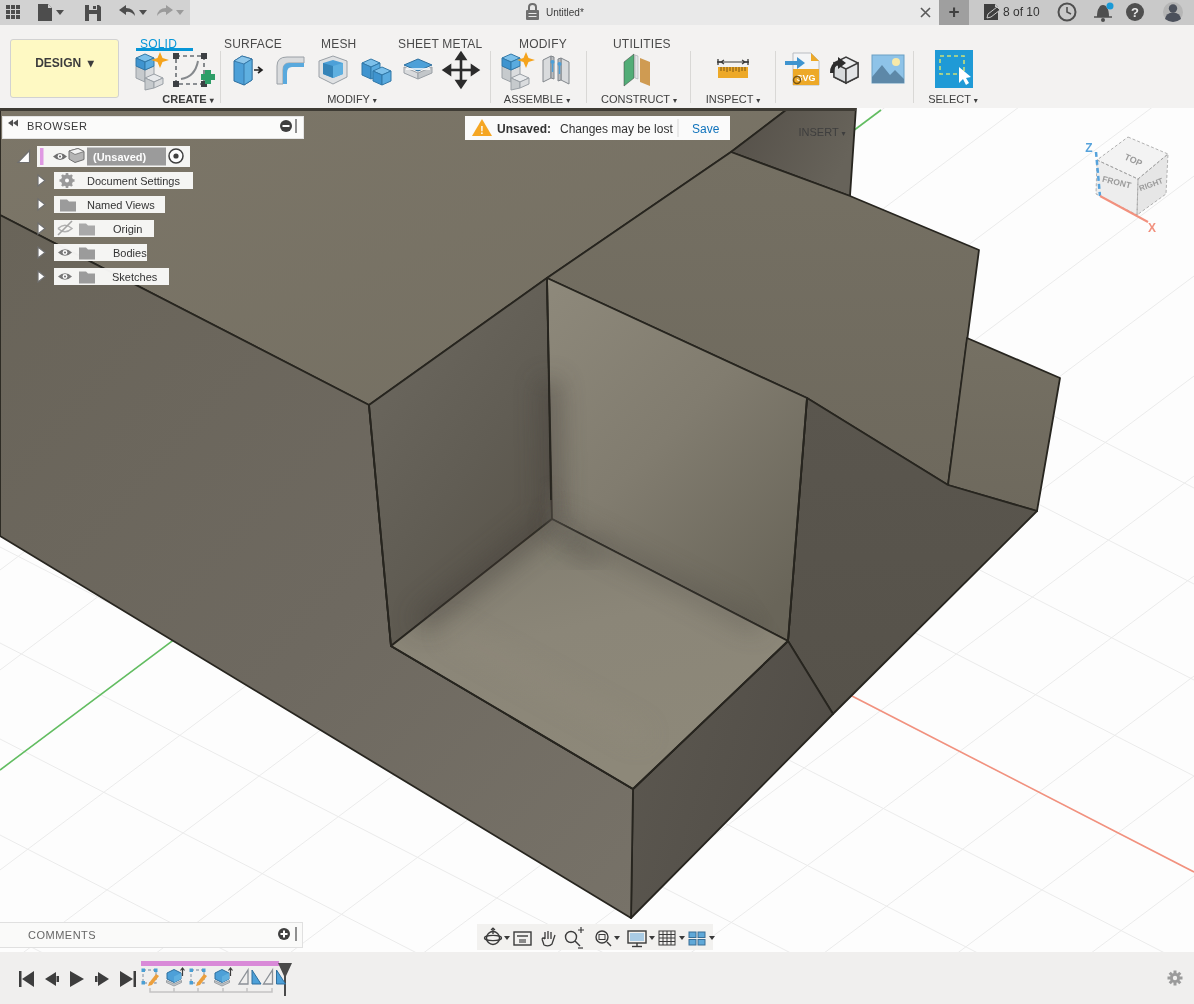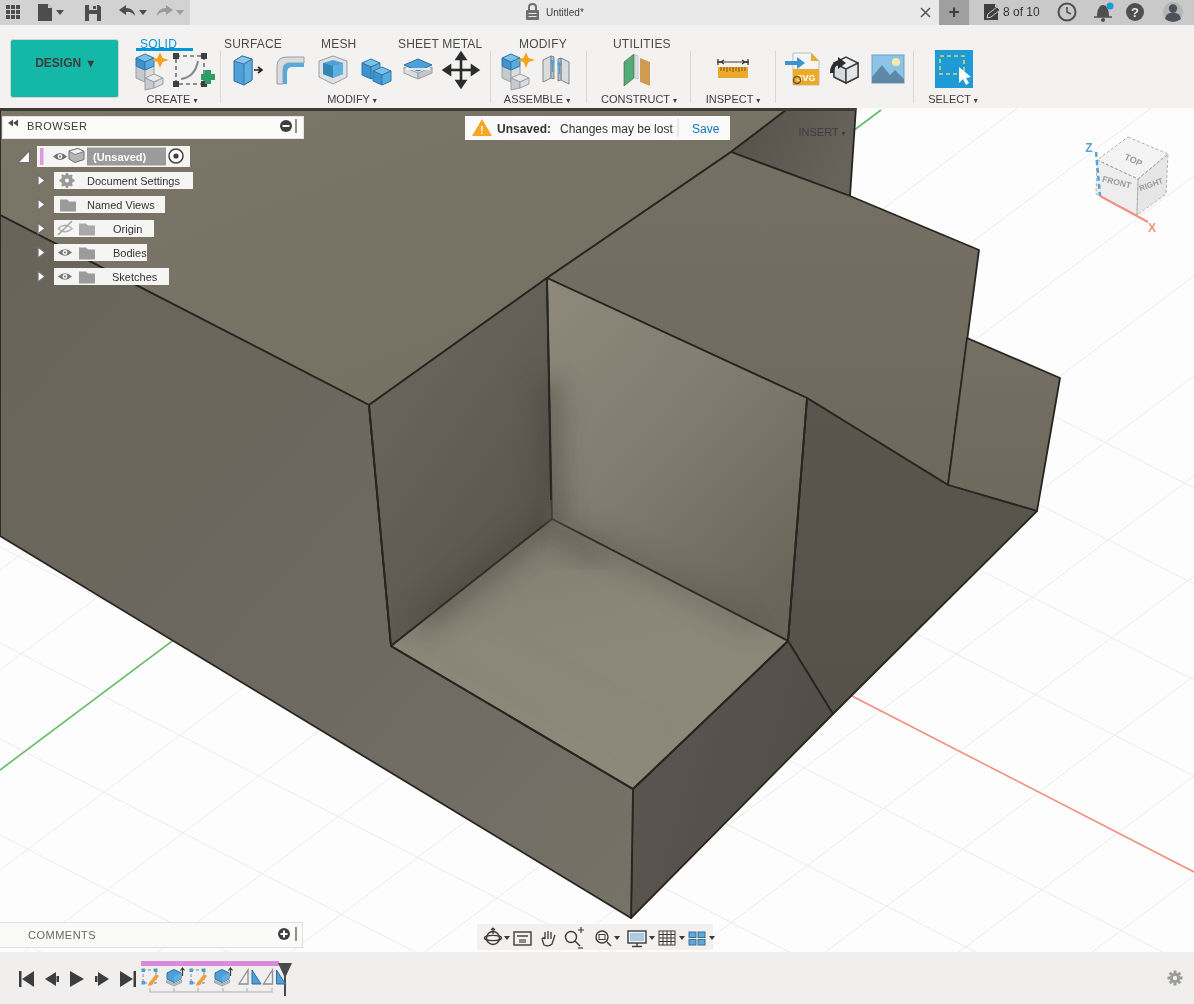--- a/index.html
+++ b/index.html
@@ -10,21 +10,21 @@
   #titlebar{left:0;top:0;width:1194px;height:25px;background:#e9e9e9;}
   #tb-left{left:0;top:0;width:190px;height:25px;background:#d2d2d2;}
   #tb-right{left:939px;top:0;width:255px;height:25px;background:#c9c9c9;}
   #tb-plus{left:939px;top:0;width:30px;height:25px;background:#9f9f9f;color:#404040;
            font-size:19px;line-height:24px;text-align:center;font-weight:bold;}
   #doctitle{left:546px;top:3px;height:20px;color:#3c3c3c;font-size:10px;line-height:20px;}
   
   #toolbar{left:0;top:25px;width:1194px;height:83px;background:#f3f2f1;}
   .tab{position:absolute;top:37px;font-size:12px;color:#4a4a4a;letter-spacing:.2px;}
   .tabline{position:absolute;left:136px;top:48px;width:57px;height:3px;background:#0696d7;}
-  #designbox{left:10px;top:39px;width:107px;height:57px;background:#14b8a6;
+  #designbox{left:10px;top:39px;width:107px;height:57px;background:#fef9c3;
              border:1px solid #d2d2d2;border-radius:3px;}
   #designbox span{position:absolute;left:0;top:16px;width:100%;text-align:center;
                   font-size:12px;font-weight:bold;color:#3c3c3c;}
   .glabel{position:absolute;top:93px;font-size:11px;color:#3e3e3e;text-align:center;}
   .vsep{position:absolute;top:51px;height:52px;width:1px;background:#d9d8d6;}
   .dd{color:#3e3e3e;font-size:8px;}
   
   #bheader{left:2px;top:116px;width:300px;height:21px;background:#fbfbfa;border:1px solid #e3e3e3;}
   .brow{position:absolute;background:rgba(252,252,251,0.95);}
   
@@ -248,21 +248,21 @@
 <div class="tab" style="left:140px;color:#0696d7;">SOLID</div>
 <div class="tab" style="left:224px;">SURFACE</div>
 <div class="tab" style="left:321px;">MESH</div>
 <div class="tab" style="left:398px;">SHEET METAL</div>
 <div class="tab" style="left:519px;">MODIFY</div>
 <div class="tab" style="left:613px;">UTILITIES</div>
 <div class="abs tabline"></div>
 <div id="designbox" class="abs">
     <span>DESIGN&nbsp;&nbsp;▾</span>
   </div>
-<div class="glabel" style="left:132px;width:80px;">CREATE <span class="dd">▾</span></div>
+<div class="glabel" style="left:148px;width:80px;font-weight:bold;">CREATE <span class="dd">▾</span></div>
 <div class="glabel" style="left:312px;width:80px;">MODIFY <span class="dd">▾</span></div>
 <div class="glabel" style="left:497px;width:80px;">ASSEMBLE <span class="dd">▾</span></div>
 <div class="glabel" style="left:599px;width:80px;">CONSTRUCT <span class="dd">▾</span></div>
 <div class="glabel" style="left:693px;width:80px;">INSPECT <span class="dd">▾</span></div>
 <div class="glabel" style="left:782px;width:80px;margin-top:33px;">INSERT <span class="dd">▾</span></div>
 <div class="glabel" style="left:913px;width:80px;">SELECT <span class="dd">▾</span></div>
 <div class="vsep abs" style="left:220px;"></div>
 <div class="vsep abs" style="left:490px;"></div>
 <div class="vsep abs" style="left:586px;"></div>
 <div class="vsep abs" style="left:690px;"></div>

